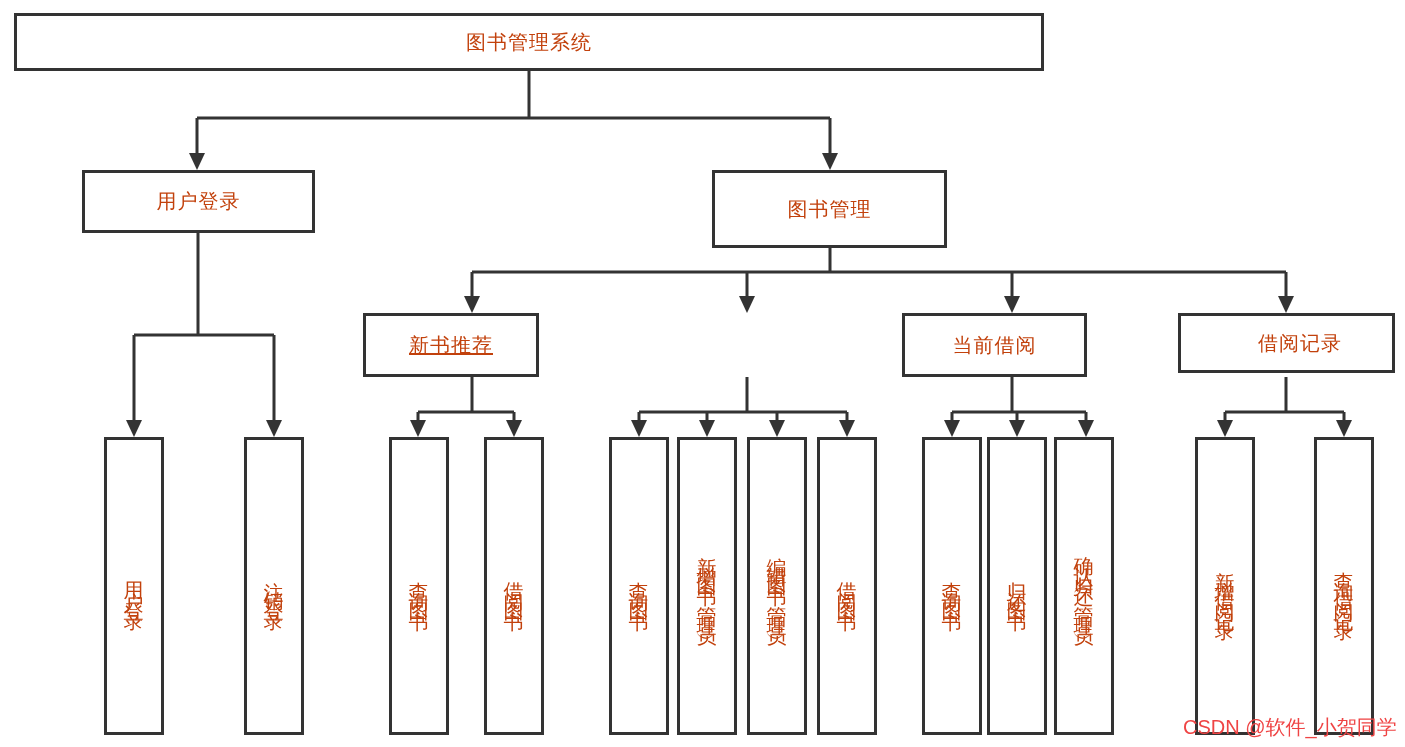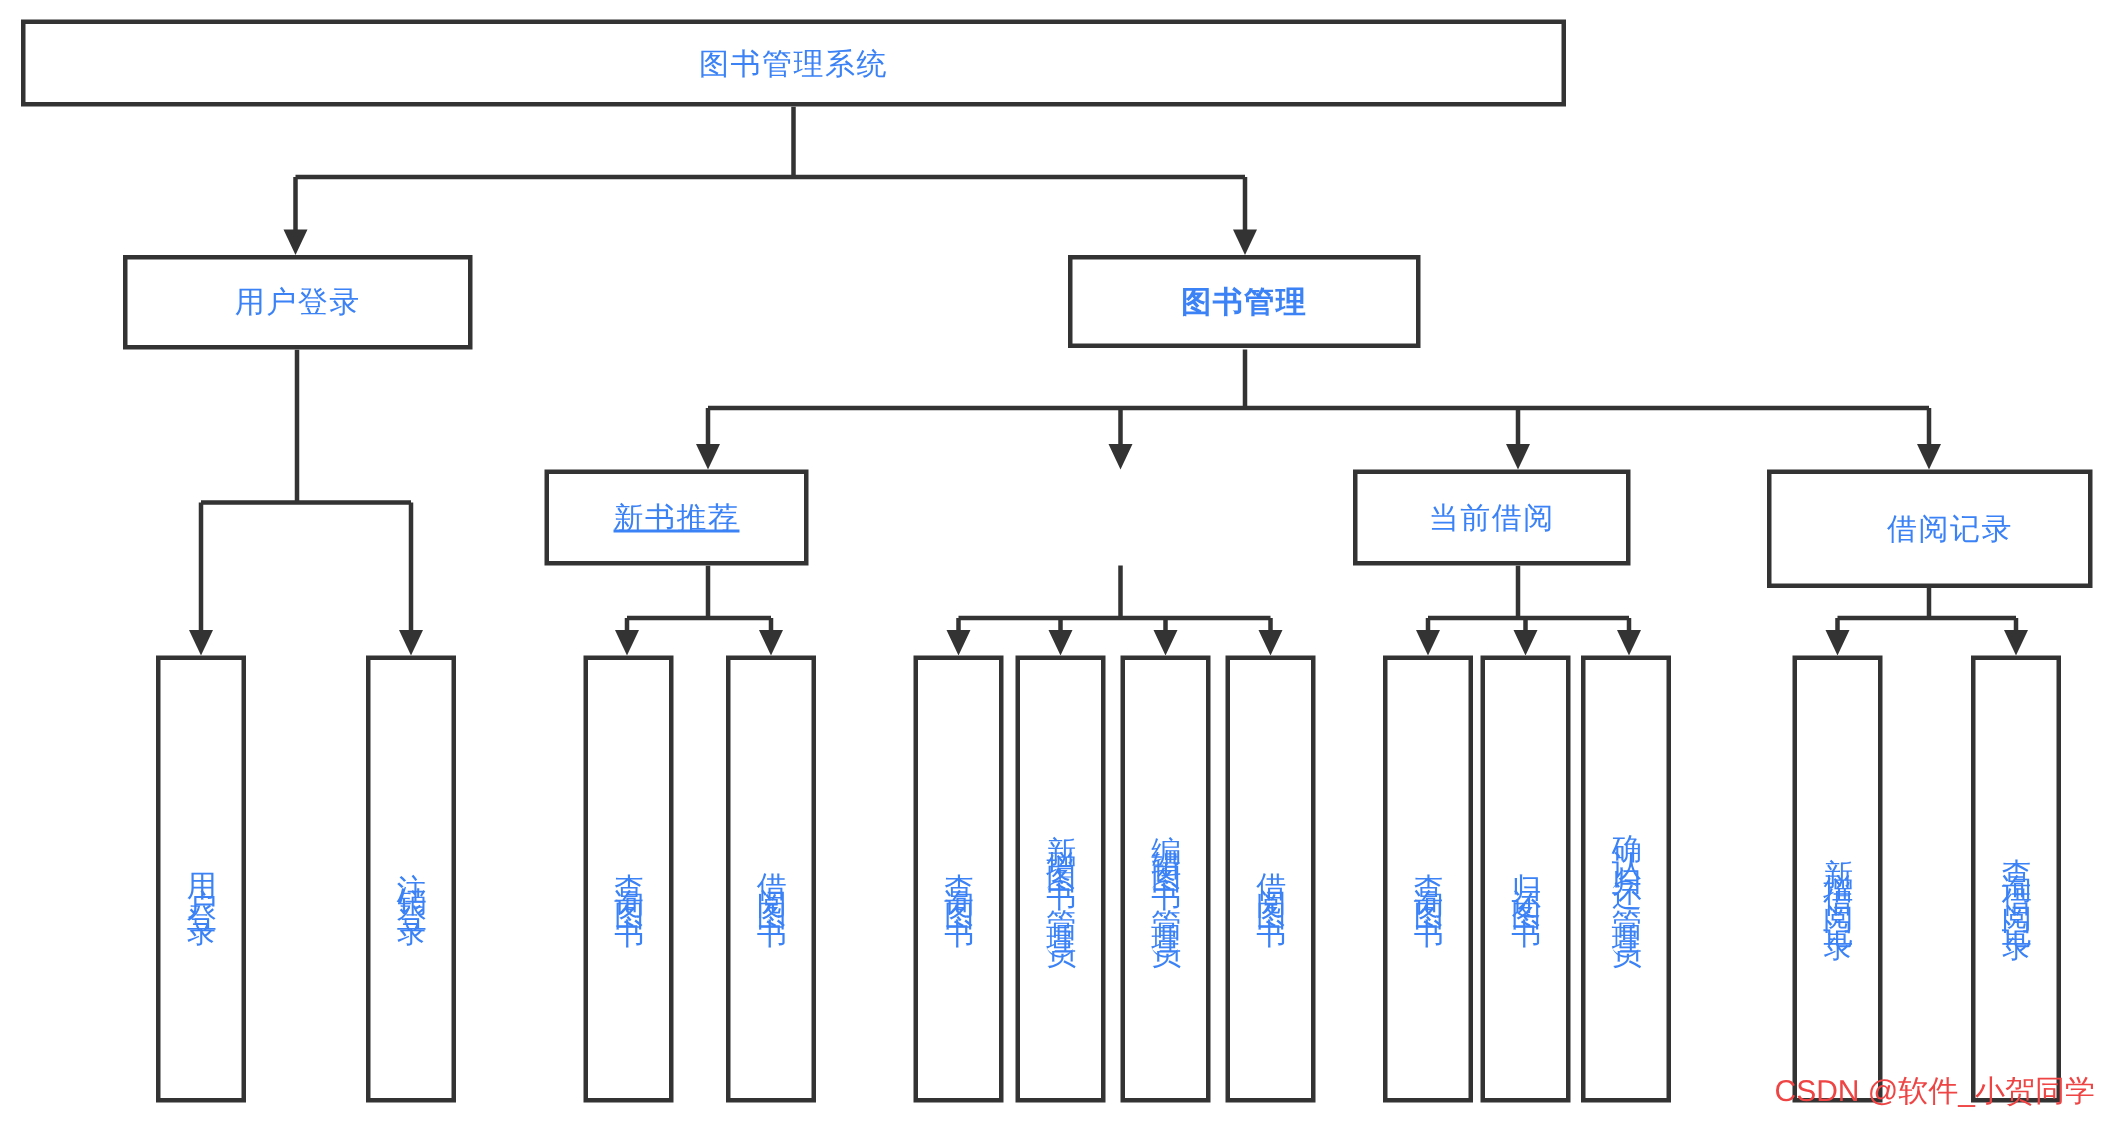--- a/index.html
+++ b/index.html
@@ -23,41 +23,41 @@
     z-index: 1;
   }
   .box {
     position: absolute;
     box-sizing: border-box;
     border: 3px solid #333333;
     background: #ffffff;
     display: flex;
     align-items: center;
     justify-content: center;
-    color: #3b82f6;
+    color: #c2410c;
     font-size: 20px;
     letter-spacing: 1px;
     z-index: 2;
     white-space: nowrap;
   }
   .leaf {
     writing-mode: vertical-rl;
     text-orientation: mixed;
     letter-spacing: 10px;
     line-height: 1;
     white-space: normal;
   }
   
   #root  { left: 14px;   top: 13px;  width: 1030px; height: 58px; }
   #l2-0  { left: 82px;   top: 170px; width: 233px;  height: 63px; }
-  #l2-1  { left: 712px;  top: 170px; width: 235px;  height: 62px; font-weight: bold; }
+  #l2-1  { left: 712px;  top: 170px; width: 235px;  height: 78px; }
   #l3-0  { left: 363px;  top: 313px; width: 176px;  height: 64px; text-decoration: underline; }
   #l3-1  { left: 638px;  top: 313px; width: 218px;  height: 64px; }
   #l3-2  { left: 902px;  top: 313px; width: 185px;  height: 64px; }
-  #l3-3  { left: 1178px; top: 313px; width: 217px;  height: 79px; padding-left: 27px; }
+  #l3-3  { left: 1178px; top: 313px; width: 217px;  height: 60px; padding-left: 27px; }
   
   .leaf { top: 437px; height: 298px; width: 60px; }
   #lf-0  { left: 104px; }
   #lf-1  { left: 244px; }
   #lf-2  { left: 389px; }
   #lf-3  { left: 484px; }
   #lf-4  { left: 609px; }
   #lf-5  { left: 677px; }
   #lf-6  { left: 747px; }
   #lf-7  { left: 817px; }

